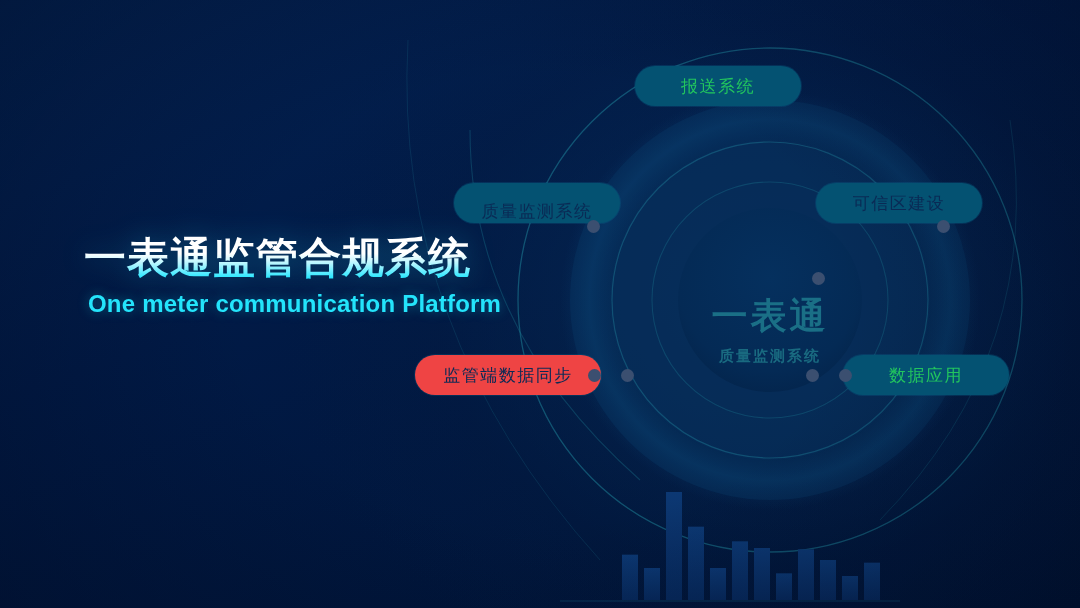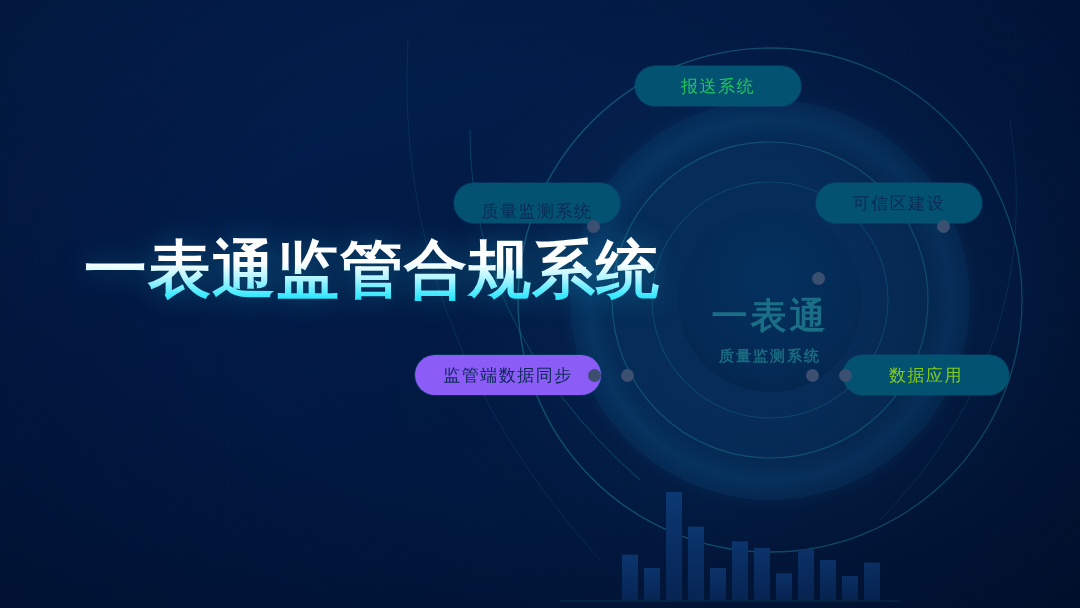--- a/index.html
+++ b/index.html
@@ -41,21 +41,21 @@
   }
 
   
   .headline-wrap {
     position: absolute;
     left: 84px;
     top: 236px;
     width: 620px;
   }
   .headline {
-    font-size: 63px;
+    font-size: 42px;
     font-weight: 700;
     letter-spacing: 1px;
     line-height: 1.05;
     margin: 0;
     background: linear-gradient(180deg, #ffffff 0%, #ffffff 40%, #b8f6ff 62%, #35e8ff 92%, #18dffb 100%);
     -webkit-background-clip: text;
     background-clip: text;
     color: transparent;
     -webkit-text-fill-color: transparent;
     white-space: nowrap;
@@ -182,41 +182,42 @@
         <rect x="864" y="562.6666666666666" width="16" height="37.333333333333336" fill="url(#barGrad)"></rect>
       </g>
 
     <line x1="560" y1="601" x2="900" y2="601" stroke="rgba(40,160,180,0.28)" stroke-width="1"></line>
   </svg>
 
   <div class="bg-vignette"></div>
 
   <div class="headline-wrap">
     <h1 class="headline">一表通监管合规系统</h1>
+    <div class="subhead">One meter communication Platform</div>
   </div>
 
   <div class="core">
     <div class="core-title">一表通</div>
     <div class="core-sub">质量监测系统</div>
   </div>
 
   <div id="nodes-layer">
       <div class="pill" style="left: 635px; top: 66px; width: 166px; background: rgb(4, 82, 114); color: #22c55e;">
         <span>报送系统</span>
       </div>
       <div class="pill" style="left: 454px; top: 183px; width: 166px; background: rgb(4, 82, 114); color: rgb(10, 42, 85); align-items: flex-end;">
         <span>质量监测系统</span>
       </div>
       <div class="pill" style="left: 816px; top: 183px; width: 166px; background: rgb(4, 82, 114); color: rgb(10, 42, 85); align-items: center;">
         <span>可信区建设</span>
       </div>
-      <div class="pill" style="left: 415px; top: 355px; width: 186px; background: #8b5cf6; color: rgb(10, 42, 85);">
+      <div class="pill" style="left: 415px; top: 355px; width: 186px; background: #ef4444; color: rgb(10, 42, 85);">
         <span>监管端数据同步</span>
       </div>
-      <div class="pill" style="left: 843px; top: 355px; width: 166px; background: rgb(4, 82, 114); color: #84cc16;">
+      <div class="pill" style="left: 843px; top: 355px; width: 166px; background: rgb(4, 82, 114); color: #22c55e;">
         <span>数据应用</span>
       </div>
       <div class="pill-node" style="left: 811.5px; top: 271.5px; background: rgb(59, 79, 112);"></div>
       <div class="pill-node" style="left: 587.5px; top: 368.5px; background: rgb(59, 79, 112);"></div>
       <div class="pill-node" style="left: 620.5px; top: 368.5px; background: rgb(59, 79, 112);"></div>
       <div class="pill-node" style="left: 805.5px; top: 368.5px; background: rgb(59, 79, 112);"></div>
       <div class="pill-node" style="left: 838.5px; top: 368.5px; background: rgb(59, 79, 112);"></div>
       <div class="pill-node" style="left: 586.5px; top: 219.5px; background: rgb(59, 79, 112);"></div>
       <div class="pill-node" style="left: 936.5px; top: 219.5px; background: rgb(59, 79, 112);"></div>
     </div>

